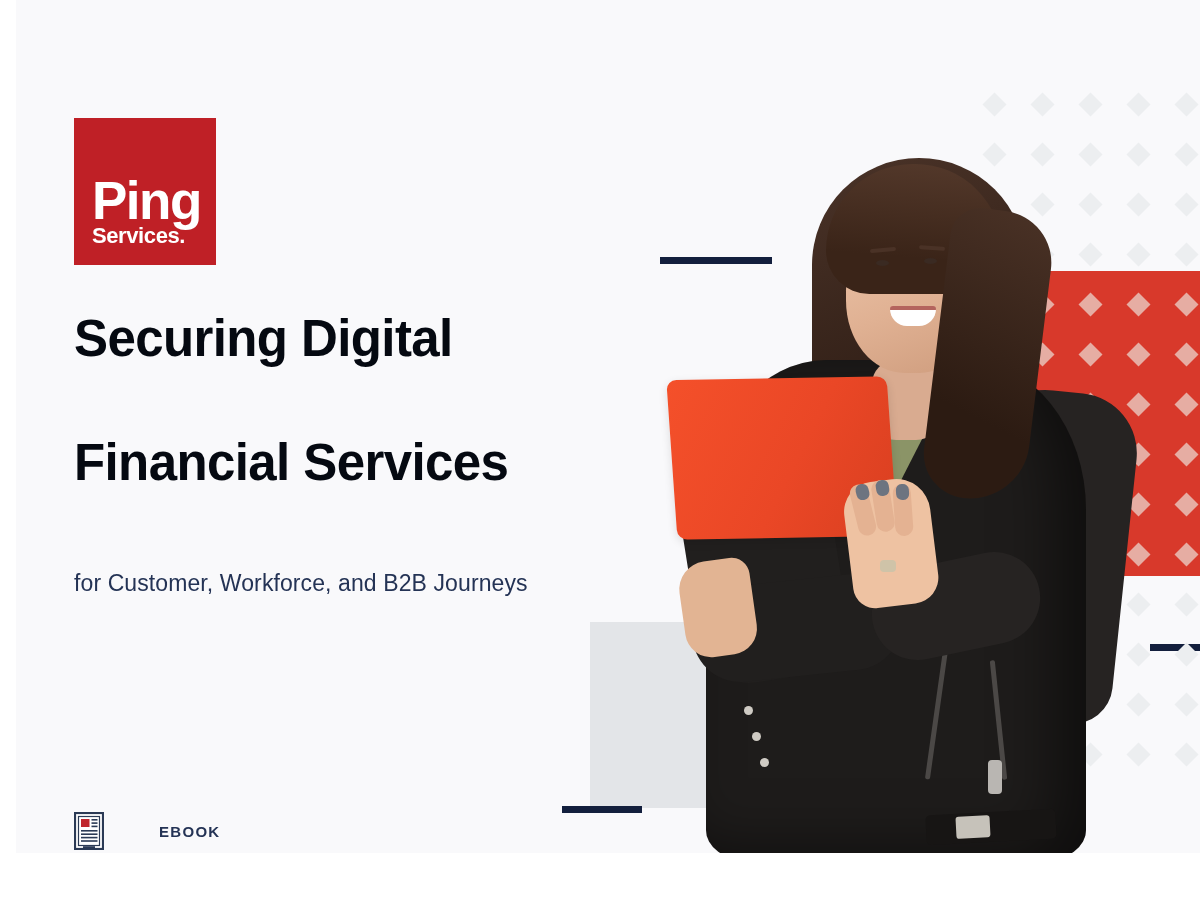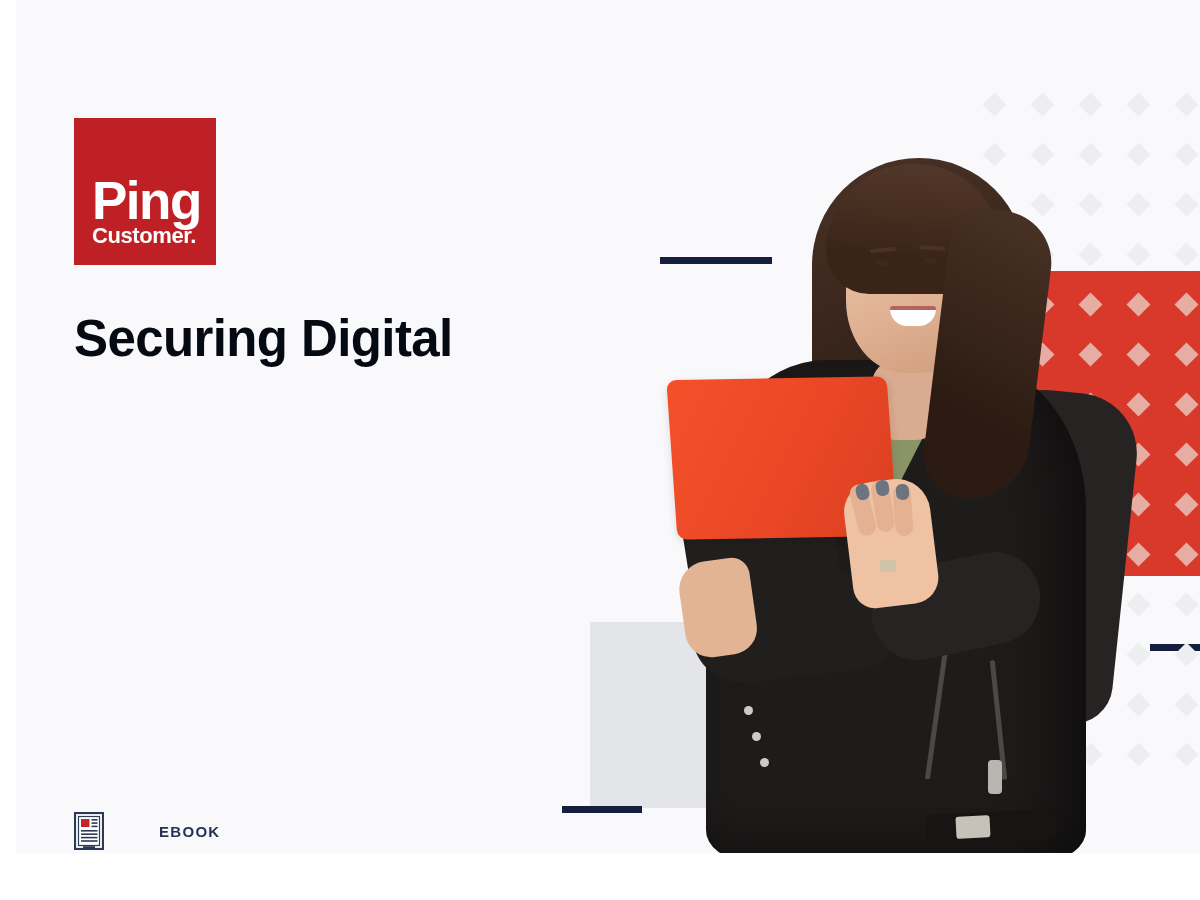--- a/index.html
+++ b/index.html
@@ -440,30 +440,32 @@
       <div class="ph finger f2"></div>
       <div class="ph finger f3"></div>
       <div class="ph nail n1"></div>
       <div class="ph nail n2"></div>
       <div class="ph nail n3"></div>
       <div class="ph ring"></div>
     </div>
 
     <div class="logo">
       <div class="logo-ping">Ping</div>
-      <div class="logo-identity">Customer.</div>
+      <div class="logo-identity">Services.</div>
     </div>
 
     <h1 class="title">
       <span>Securing Digital</span><br>
       <br>
+      <span>Financial Services</span>
     </h1>
 
     <p class="subtitle">
       <br>
+      <span>for Customer, Workforce, and B2B Journeys</span>
     </p>
 
     <div class="ebook-row">
       <span class="ebook-icon">
         <svg viewBox="0 0 30 38" width="30" height="38" aria-hidden="true">
           <rect x="1" y="1" width="28" height="36" fill="#ffffff" stroke="#2b3a55" stroke-width="2.2"></rect>
           <rect x="4.5" y="4.5" width="21" height="29" fill="none" stroke="#2b3a55" stroke-width="1.2"></rect>
           <rect x="7" y="7" width="8.5" height="8" fill="#c0272d"></rect>
           <rect x="17.5" y="7" width="6" height="1.6" fill="#2b3a55"></rect>
           <rect x="17.5" y="10.3" width="6" height="1.6" fill="#2b3a55"></rect>

